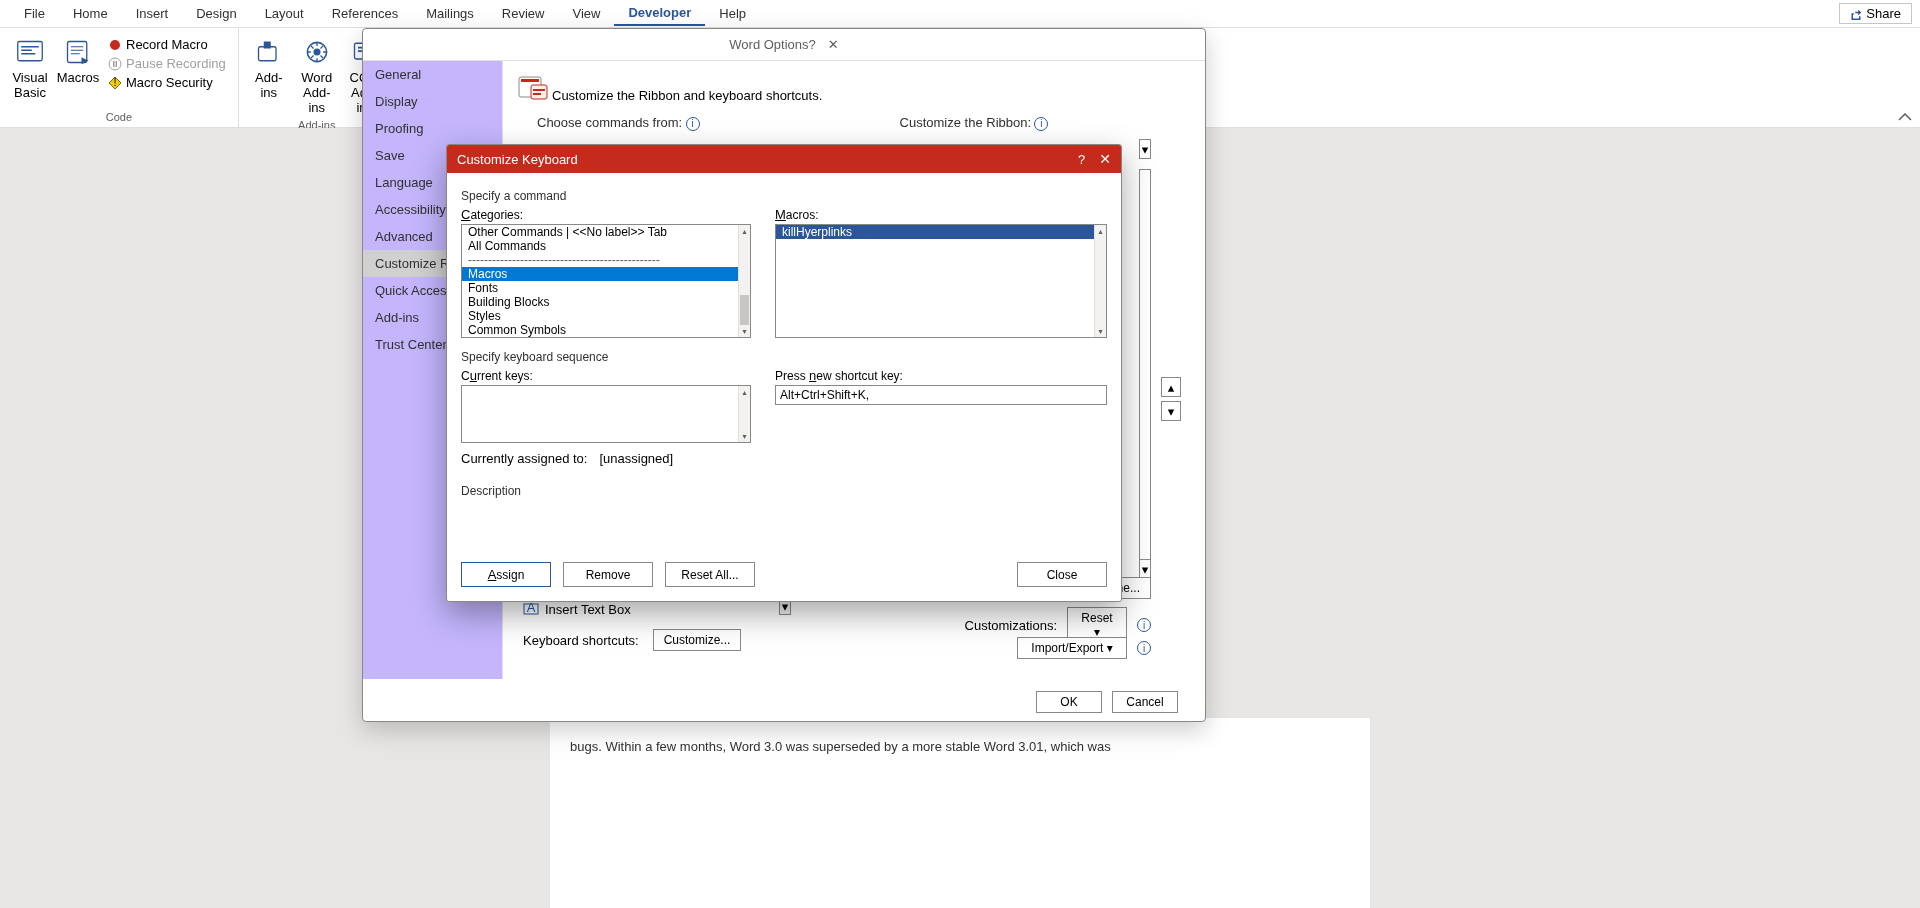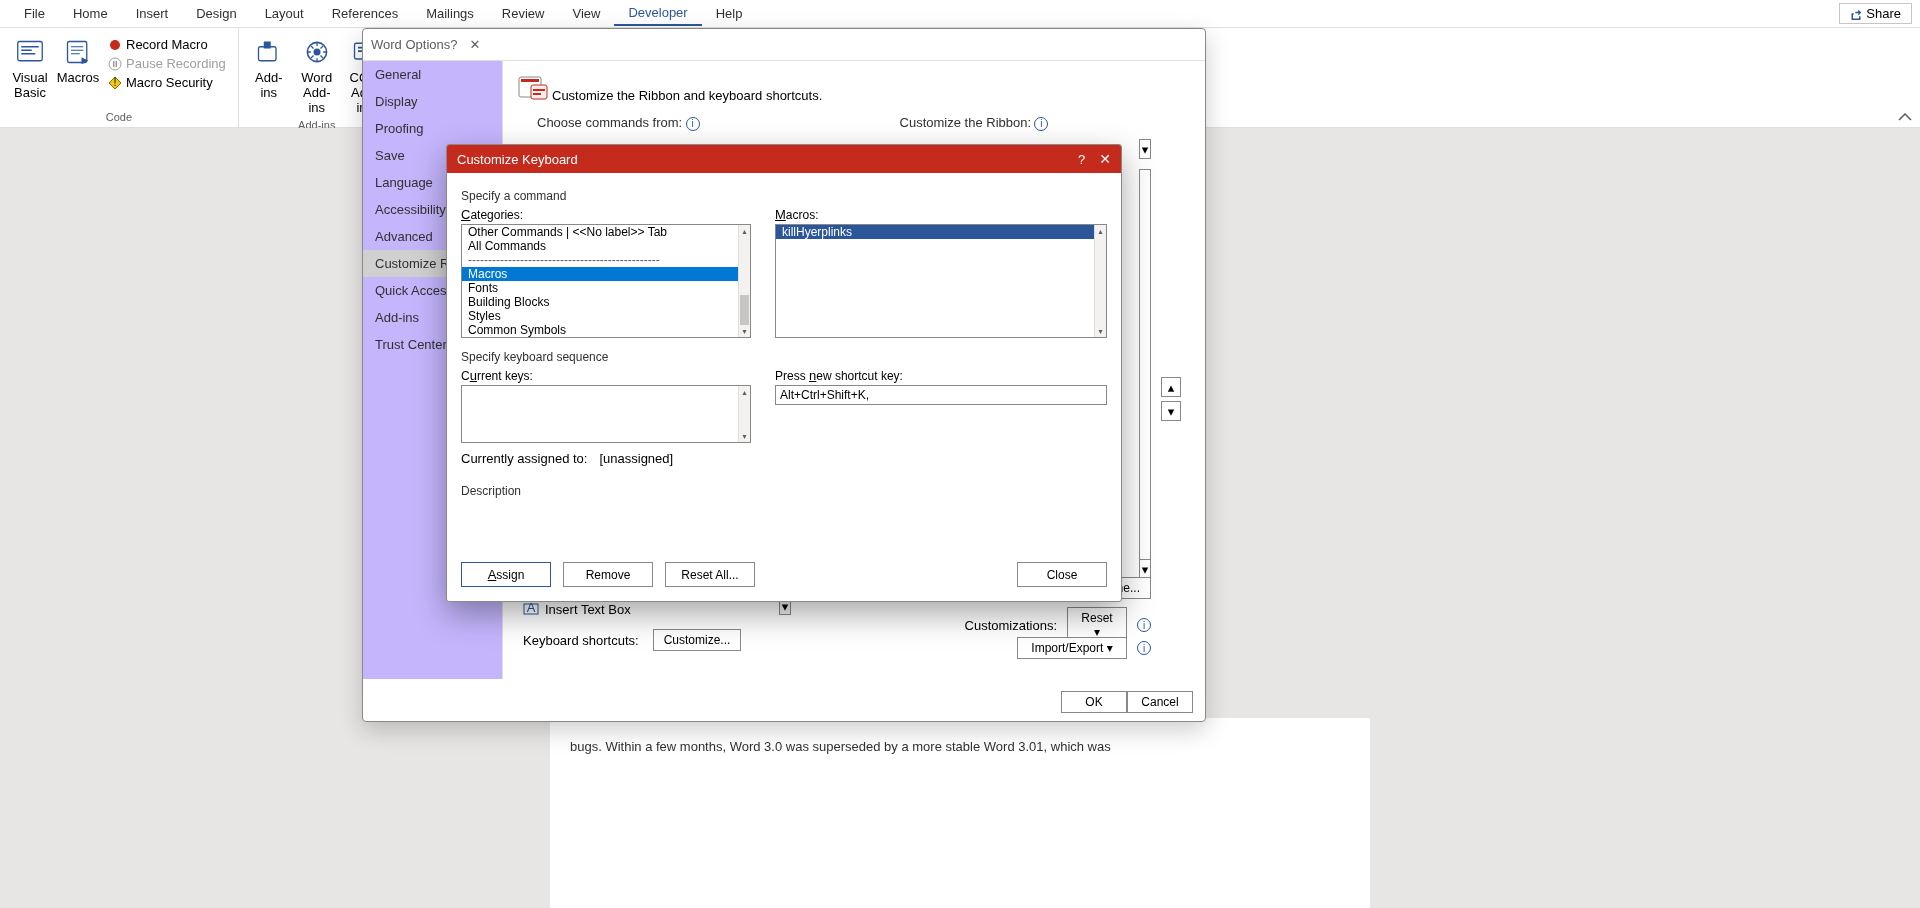--- a/index.html
+++ b/index.html
@@ -1,60 +1,60 @@
 <!DOCTYPE html>
 <html><head>
 <meta charset="utf-8">
 <style>
 * { margin: 0; padding: 0; box-sizing: border-box; font-family: "Segoe UI", Tahoma, sans-serif; font-size: 13px; }
 body { background: #f3f2f1; overflow: hidden; width: 1920px; height: 908px; position: relative; }
 
 
 .ribbon-tabs { display: flex; align-items: center; background: #fff; height: 28px; padding: 0 10px; border-bottom: 1px solid #e1dfdd; position: relative; }
 .ribbon-tabs .tab { padding: 4px 14px; color: #323130; cursor: pointer; }
-.ribbon-tabs .tab.active { color: #2b579a; border-bottom: 2px solid #2b579a; font-weight: 400; }
+.ribbon-tabs .tab.active { color: #2b579a; border-bottom: 2px solid #2b579a; font-weight: 700; }
 .share-btn { position: absolute; right: 8px; top: 3px; border: 1px solid #c8c6c4; padding: 2px 10px; display: flex; align-items: center; gap: 4px; background: #fff; cursor: pointer; }
 
 
 .ribbon-body { background: #fff; height: 100px; display: flex; border-bottom: 1px solid #e1dfdd; position: relative; }
 .ribbon-group { display: flex; flex-direction: column; align-items: center; border-right: 1px solid #e1dfdd; padding: 2px 6px; }
 .ribbon-group-content { display: flex; flex: 1; align-items: flex-start; padding-top: 4px; }
 .ribbon-group-label { font-size: 11px; color: #605e5c; padding: 2px 0; }
 .big-btn { display: flex; flex-direction: column; align-items: center; width: 48px; text-align: center; font-size: 12px; cursor: pointer; padding: 2px; }
 .big-btn .icon { width: 32px; height: 32px; margin-bottom: 2px; display: flex; align-items: center; justify-content: center; }
 .small-btns { display: flex; flex-direction: column; gap: 2px; padding: 2px 4px; }
 .small-btn { display: flex; align-items: center; gap: 4px; font-size: 12px; cursor: pointer; padding: 1px 2px; }
 .small-btn.disabled { color: #a19f9d; }
 .collapse-caret { position: absolute; right: 8px; bottom: 4px; cursor: pointer; }
 
 
 .doc-area { position: absolute; top: 128px; left: 0; right: 0; bottom: 0; background: #e8e6e4; display: flex; justify-content: center; }
 .doc-page { background: #fff; width: 820px; margin-top: 590px; padding: 20px; color: #323130; font-size: 14px; }
 
 
 .word-options { position: absolute; top: 28px; left: 362px; width: 844px; height: 694px; background: #fff; border: 1px solid #8a8886; border-radius: 4px; box-shadow: 0 8px 24px rgba(0,0,0,0.2); }
-.wo-title { display: flex; align-items: center; justify-content: flex-start; padding: 8px 8px; border-bottom: 1px solid #e1dfdd; color: #605e5c; }
+.wo-title { display: flex; align-items: center; justify-content: center; padding: 8px 8px; border-bottom: 1px solid #e1dfdd; color: #605e5c; }
 .wo-title-right { display: flex; gap: 12px; }
 .wo-body { display: flex; height: 618px; }
 .wo-nav { width: 140px; border-right: 1px solid #e1dfdd; background: #c4b5fd; overflow: hidden; }
 .wo-nav-item { padding: 6px 12px; color: #323130; cursor: pointer; white-space: nowrap; overflow: hidden; }
 .wo-nav-item.selected { background: #d0d0d0; }
 .wo-content { flex: 1; padding: 10px 14px; position: relative; overflow: hidden; }
 .wo-header { display: flex; align-items: flex-end; gap: 3px; margin-bottom: 12px; }
 .wo-header-icon { width: 32px; height: 32px; }
 .wo-col-label { font-size: 12px; color: #323130; }
 .wo-dropdown-ghost { position: absolute; border: 1px solid #8a8886; width: 12px; height: 20px; background: #fff; display: flex; align-items: center; justify-content: center; }
 .wo-list-ghost { position: absolute; border: 1px solid #8a8886; width: 12px; background: #fff; }
 .wo-scrollbtn { position: absolute; width: 20px; height: 20px; border: 1px solid #8a8886; display: flex; align-items: center; justify-content: center; background: #fff; cursor: pointer; }
 .wo-bottom-list { position: absolute; left: 20px; top: 520px; display: flex; flex-direction: column; gap: 4px; }
 .wo-bottom-item { display: flex; align-items: center; gap: 6px; font-size: 12px; }
 .wo-smallicon { width: 16px; height: 16px; }
 .wo-combo-caret { position: absolute; width: 12px; height: 18px; border: 1px solid #8a8886; background: #f3f2f1; display: flex; align-items: center; justify-content: center; }
 .wo-btn { border: 1px solid #8a8886; background: #fff; padding: 3px 10px; font-size: 12px; cursor: pointer; }
-.wo-footer { position: absolute; bottom: 8px; right: 12px; display: flex; }
+.wo-footer { position: absolute; bottom: 8px; right: 27px; display: flex; gap: 10px; }
 .wo-footer .wo-btn { width: 66px; text-align: center; }
 .wo-help-icon { width: 14px; height: 14px; border: 1px solid #2b579a; border-radius: 50%; color: #2b579a; display: inline-flex; align-items: center; justify-content: center; font-size: 10px; }
 
 
 .ck-dialog { position: absolute; top: 144px; left: 446px; width: 676px; background: #fff; border: 1px solid #8a8886; box-shadow: 0 12px 32px rgba(0,0,0,0.35); z-index: 10; border-radius: 3px; overflow: hidden; }
 .ck-title { background: #c42b1c; color: #fff; padding: 6px 10px; display: flex; align-items: center; justify-content: space-between; font-size: 13px; }
 .ck-title-right { display: flex; align-items: center; gap: 14px; }
 .ck-close { cursor: pointer; font-size: 14px; }
 .ck-body { padding: 10px 14px 14px 14px; }
 .ck-section-label { font-size: 12px; color: #323130; margin: 6px 0 4px 0; }

